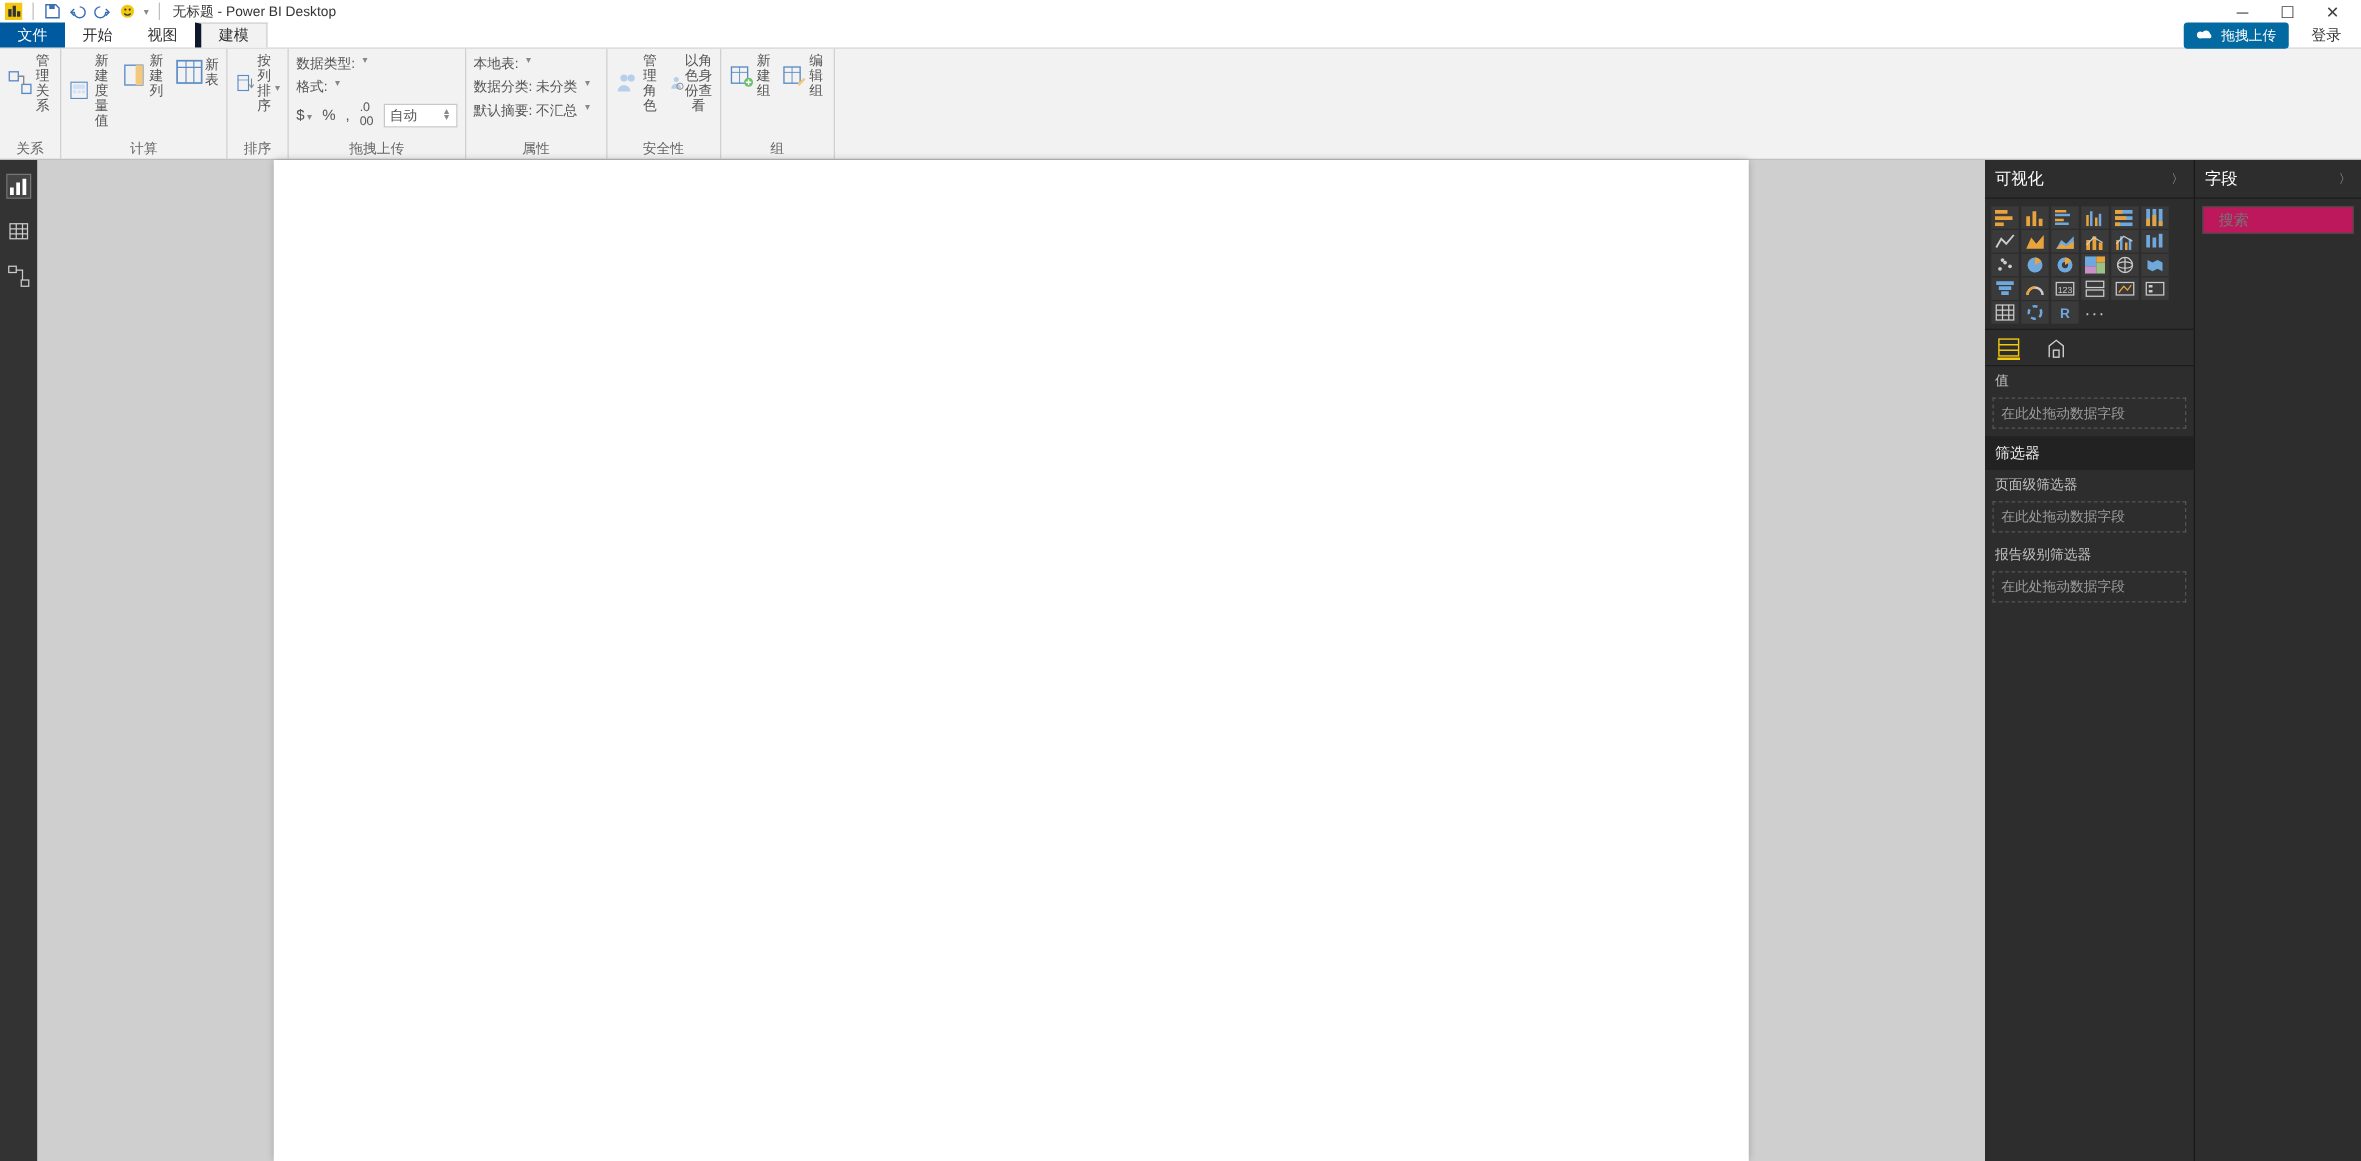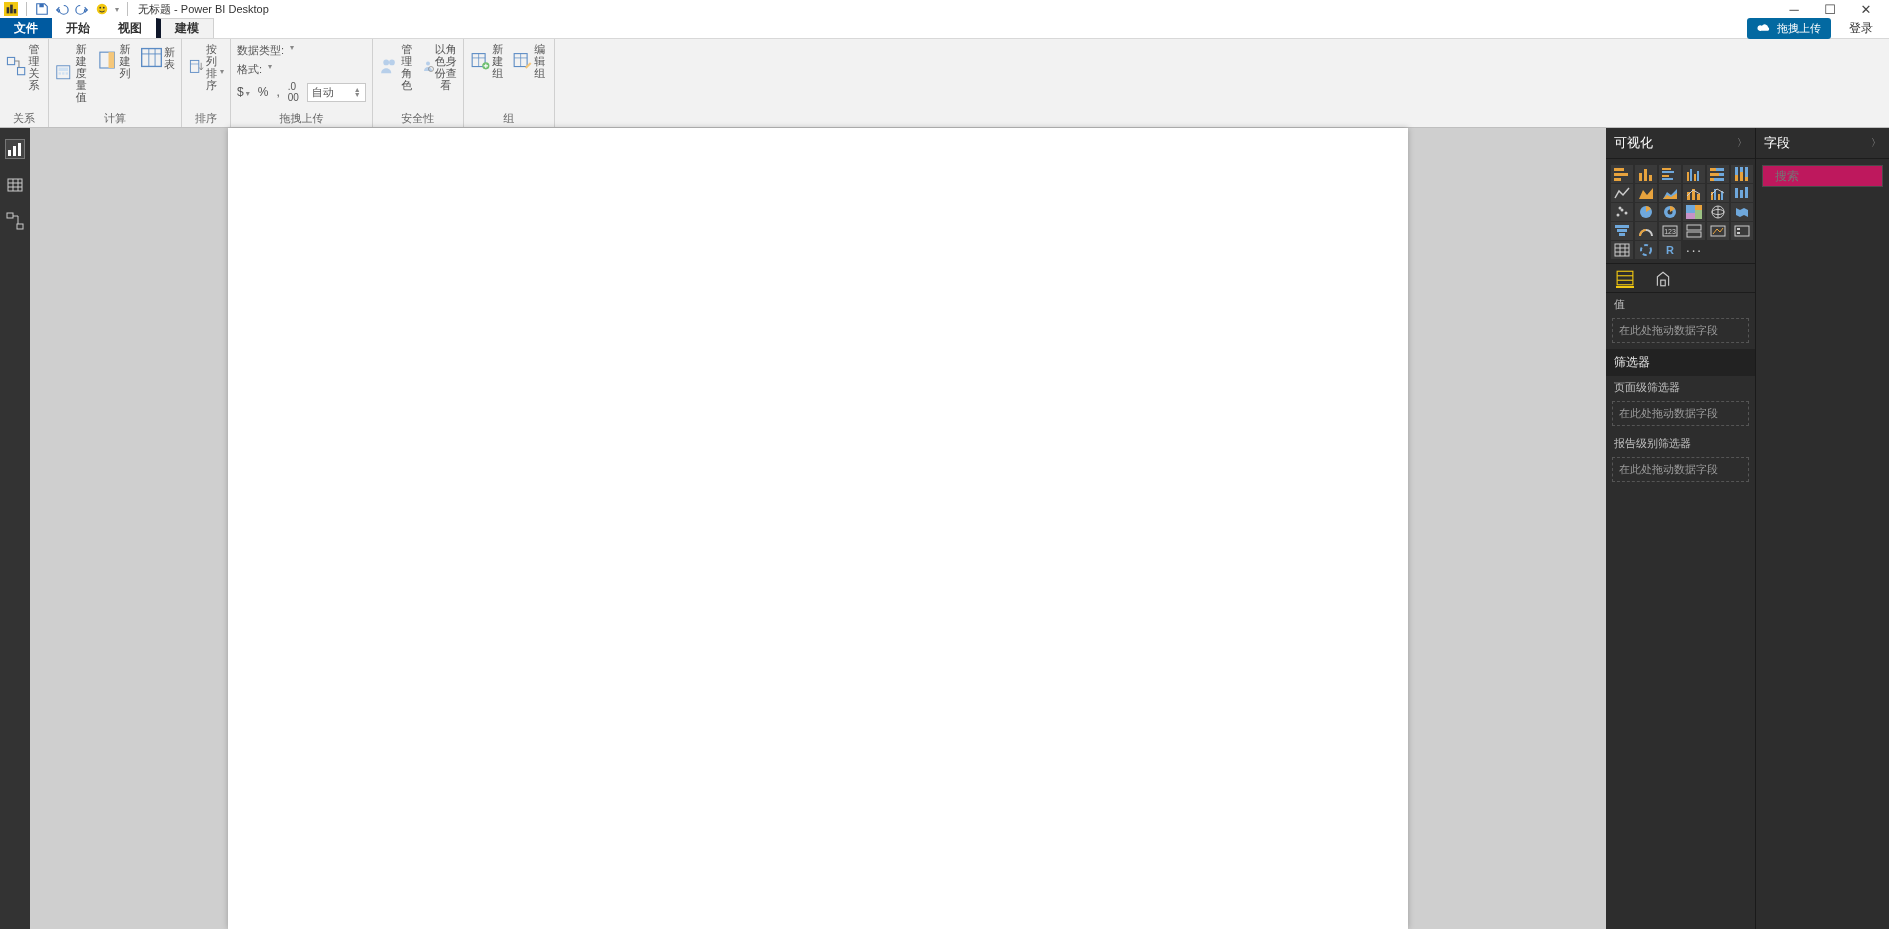--- a/index.html
+++ b/index.html
@@ -10,21 +10,21 @@
 .titlebar .qat { display: flex; align-items: center; gap: 6px; padding-left: 4px; }
 .titlebar .qat .sep { width: 1px; height: 14px; background: #c0c0c0; margin: 0 2px; }
 .title-text { margin-left: 8px; }
 .win-controls { margin-left: auto; display: flex; gap: 10px; padding-right: 10px; }
 .win-controls span { width: 26px; text-align: center; font-size: 13px; color: #444; }
 
 .ico { display: inline-flex; align-items: center; justify-content: center; width: 14px; height: 14px; }
 
 
 .menubar { height: 20px; display: flex; align-items: stretch; background: #fff; font-size: 12px; }
-.menubar .mtab { padding: 2px 14px; display: flex; align-items: center; color: #333; font-weight: bold; }
+.menubar .mtab { padding: 2px 14px; display: flex; align-items: center; color: #333; }
 .menubar .mtab.file { background: #005aa0; color: #fff; }
 .menubar .mtab.active { background: #f2f2f2; border-top: 1px solid #d0d0d0; border-left: 5px solid #0f172a; border-right: 1px solid #d0d0d0; }
 .menubar .right { margin-left: auto; display: flex; align-items: center; gap: 18px; padding-right: 16px; }
 .upload-btn { background: #0369a1; color: #fff; border-radius: 3px; font-size: 11px; padding: 3px 10px; display: flex; align-items: center; gap: 6px; }
 .login { font-size: 12px; color: #333; }
 
 
 .ribbon { height: 90px; background: #f2f2f2; border-top: 1px solid #d8d8d8; border-bottom: 1px solid #bfbfbf; display: flex; align-items: stretch; font-size: 11px; color: #555; }
 .rgroup { display: flex; flex-direction: column; border-right: 1px solid #d0d0d0; padding: 2px 6px 0 6px; }
 .rgroup .gbody { flex: 1; display: flex; align-items: flex-start; gap: 6px; }
@@ -47,21 +47,21 @@
 .leftrail .lr-item.active { outline: 1px solid #777; background: #444; }
 
 
 .canvas-wrap { flex: 1; background: #e6e6e6; padding: 0; display: flex; }
 .page-shadow { background: #cfcfcf; flex: 1; padding: 0 18px 0 18px; display: flex; justify-content: center; }
 .page { width: 1180px; background: #fff; box-shadow: 0 0 6px rgba(0,0,0,.25); }
 
 
 .rightpanels { display: flex; height: 100%; }
 .panel { background: #2d2d2d; color: #d0d0d0; font-size: 12px; }
-.panel.viz { width: 150px; border-right: 1px solid #1a1a1a; }
+.panel.viz { width: 168px; border-right: 1px solid #1a1a1a; }
 .panel.fields { width: 133px; }
 .phdr { display: flex; align-items: center; justify-content: space-between; padding: 6px 8px; font-size: 13px; color: #fff; border-bottom: 1px solid #1c1c1c; }
 .phdr .chev { font-size: 10px; color: #aaa; }
 .viz-grid { display: grid; grid-template-columns: repeat(6, 22px); gap: 1px 2px; padding: 6px 5px 4px 5px; }
 .viz-grid .v { width: 22px; height: 18px; background: #3a3a3a; display: flex; align-items: center; justify-content: center; }
 .viz-grid .v svg { width: 16px; height: 14px; }
 .viz-grid .v.more { background: transparent; color: #ccc; font-size: 14px; letter-spacing: 1px; }
 .viz-tabs { display: flex; gap: 20px; padding: 6px 6px 4px 10px; border-top: 1px solid #1c1c1c; border-bottom: 1px solid #1c1c1c; }
 .viz-tabs .vt { width: 18px; height: 18px; display: flex; align-items: center; justify-content: center; }
 .viz-tabs .vt.active { border-bottom: 2px solid #f2c811; }
@@ -241,20 +241,36 @@
                 <span>▲</span>
                 <span>▼</span>
               </span>
           </span>
         </div>
       </div>
     </div>
     <div class="glabel">拖拽上传</div>
   </div>
 
+  <div class="rgroup">
+    <div class="gbody">
+      <div class="stack" style="min-width:100px">
+        <div class="row drop">
+            <span>本地表:</span>
+          </div>
+        <div class="row drop">
+            <span>数据分类: 未分类</span>
+          </div>
+        <div class="row drop">
+            <span>默认摘要: 不汇总</span>
+          </div>
+      </div>
+    </div>
+    <div class="glabel">属性</div>
+  </div>
 
   <div class="rgroup">
     <div class="gbody">
       <div class="bigbtn">
         <div class="bicon">
             <svg viewBox="0 0 28 28">
               <circle cx="10" cy="9" r="4" fill="#b7cfea"></circle>
               <circle cx="18" cy="9" r="4" fill="#b7cfea"></circle>
               <path d="M3 24c0-5 4-7 7-7s7 2 7 7" fill="#b7cfea"></path>
             </svg>

